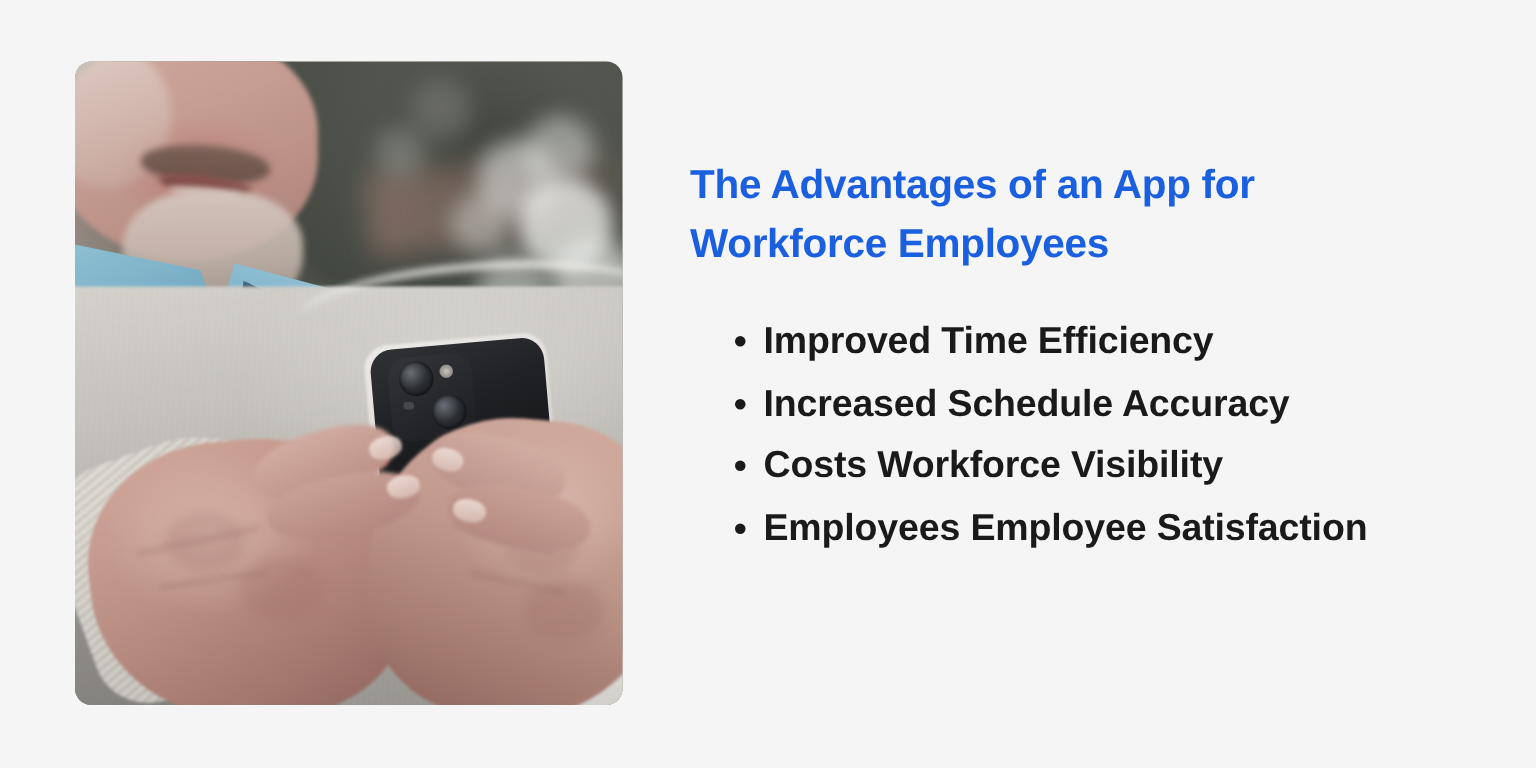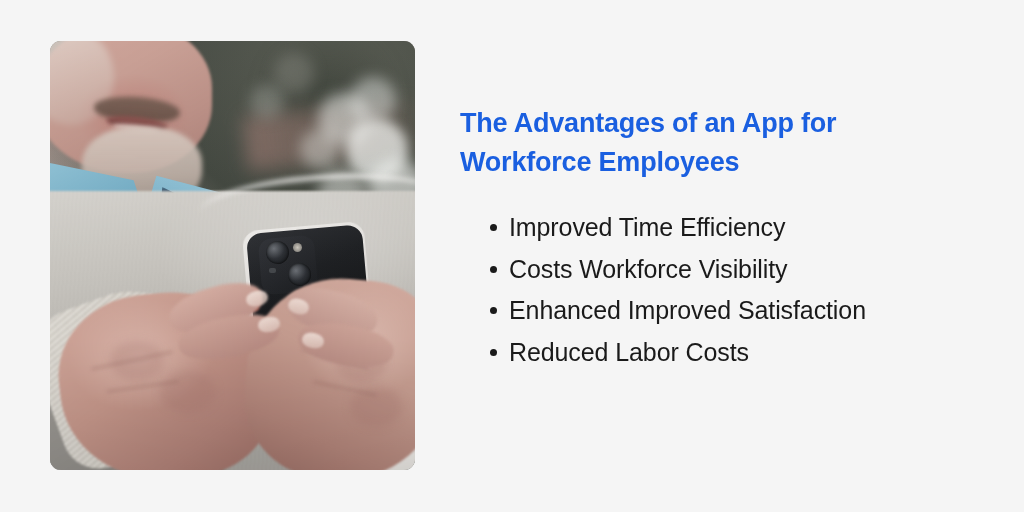--- a/index.html
+++ b/index.html
@@ -400,21 +400,21 @@
   .benefits {
     margin-top: 26px;
     padding-left: 49px;
     list-style: none;
   }
 
   .benefits li {
     position: relative;
     color: #1a1a1a;
     font-size: 25px;
-    font-weight: 400;
+    font-weight: 700;
     line-height: 1.66;
     letter-spacing: -0.1px;
     white-space: nowrap;
   }
 
   .benefits li::before {
     content: "";
     position: absolute;
     left: -19px;
     top: 17px;
@@ -511,19 +511,19 @@
 
   <div class="content">
 
     <h1 class="headline">
       <span>The Advantages of an App for</span><br>
       <span>Workforce Employees</span>
     </h1>
 
     <ul class="benefits">
       <li>Improved Time Efficiency</li>
+      <li>Increased Schedule Accuracy</li>
       <li>Costs Workforce Visibility</li>
-      <li>Enhanced Improved Satisfaction</li>
-      <li>Reduced Labor Costs</li>
+      <li>Employees Employee Satisfaction</li>
     </ul>
 
   </div>
 </div>
 
 </body></html>

